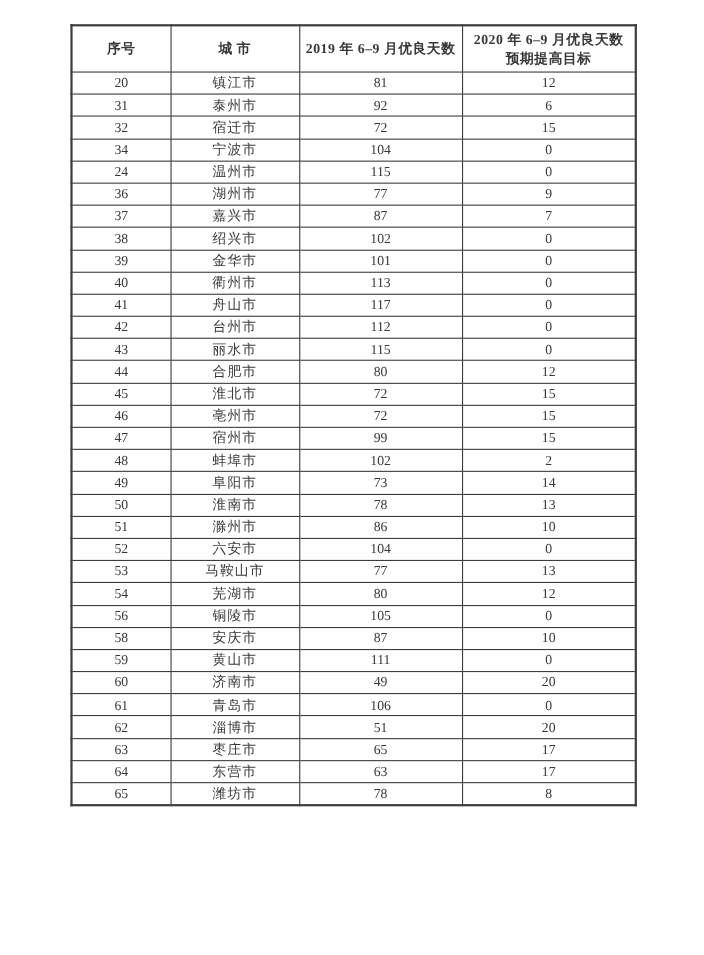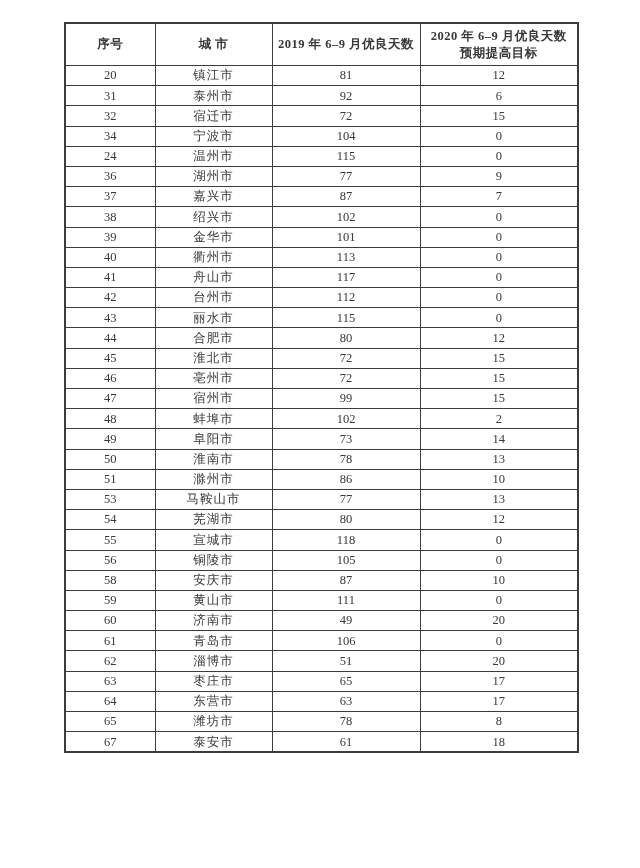--- a/index.html
+++ b/index.html
@@ -191,38 +191,38 @@
     <td>78</td>
     <td>13</td>
   </tr>
         <tr>
     <td>51</td>
     <td class="city">滁州市</td>
     <td>86</td>
     <td>10</td>
   </tr>
         <tr>
+    <td>52</td>
+    <td class="city">六安市</td>
+    <td>104</td>
+    <td>0</td>
+  </tr>
+        <tr>
     <td>53</td>
     <td class="city">马鞍山市</td>
     <td>77</td>
     <td>13</td>
   </tr>
         <tr>
     <td>54</td>
     <td class="city">芜湖市</td>
     <td>80</td>
     <td>12</td>
   </tr>
         <tr>
-    <td>55</td>
-    <td class="city">宣城市</td>
-    <td>118</td>
-    <td>0</td>
-  </tr>
-        <tr>
     <td>56</td>
     <td class="city">铜陵市</td>
     <td>105</td>
     <td>0</td>
   </tr>
         <tr>
     <td>58</td>
     <td class="city">安庆市</td>
     <td>87</td>
     <td>10</td>
@@ -261,22 +261,16 @@
     <td>64</td>
     <td class="city">东营市</td>
     <td>63</td>
     <td>17</td>
   </tr>
         <tr>
     <td>65</td>
     <td class="city">潍坊市</td>
     <td>78</td>
     <td>8</td>
-  </tr>
-        <tr>
-    <td>67</td>
-    <td class="city">泰安市</td>
-    <td>61</td>
-    <td>18</td>
   </tr>
       </tbody>
   </table>
 </div>
 
 </body></html>

